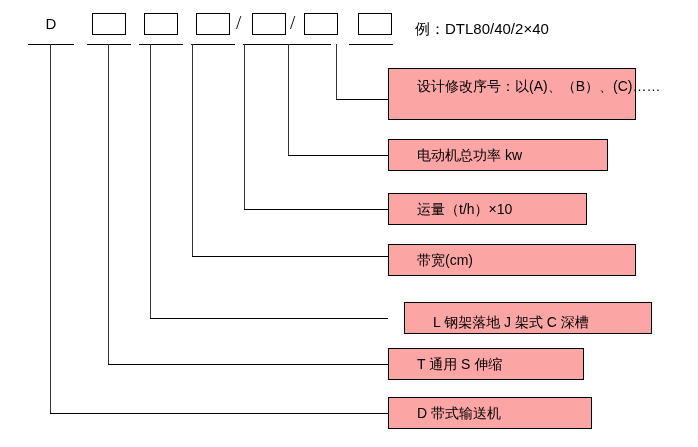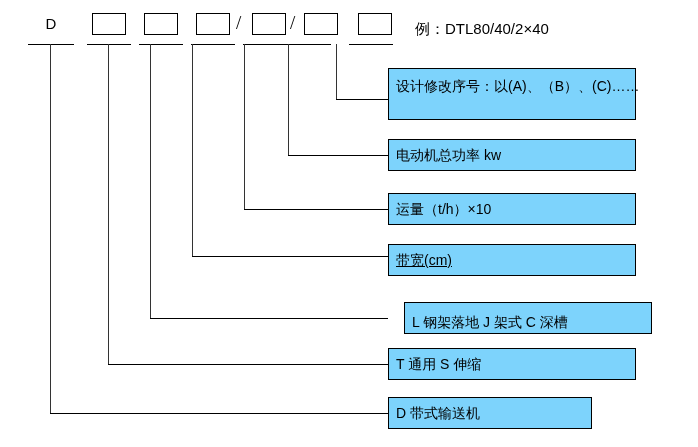--- a/index.html
+++ b/index.html
@@ -63,25 +63,25 @@
   .hline {
     position: absolute;
     height: 0;
     border-top: 1.3px solid #000;
   }
 
   
   .desc-box {
     position: absolute;
     border: 1.4px solid #000;
-    background: #7dd3fc;
+    background: #fca5a5;
     box-sizing: border-box;
     display: flex;
     align-items: center;
-    padding-left: 7px;
+    padding-left: 28px;
   }
   .desc-box.multiline {
     display: block;
     padding-top: 7px;
   }
   .desc-text {
     font-size: 14px;
     line-height: 21px;
     white-space: nowrap;
     color: #000;
@@ -135,37 +135,37 @@
   <div class="vline" style="left:108px; top:44px; height:320px;"></div>
   <div class="hline" style="left:108px; top:364px; width:280px;"></div>
 
   <div class="vline" style="left:50px; top:44px; height:369px;"></div>
   <div class="hline" style="left:50px; top:413px; width:338px;"></div>
 
   <div class="desc-box multiline" style="left:388px; top:68px; width:248px; height:52px;">
     <div class="desc-text">设计修改序号：以(A)、（B）、(C)……</div>
   </div>
 
-  <div class="desc-box" style="left:388px; top:139px; width:248px; height:32px;">
+  <div class="desc-box" style="left:388px; top:139px; width:220px; height:32px;">
     <div class="desc-text">电动机总功率 kw</div>
   </div>
 
-  <div class="desc-box" style="left:388px; top:193px; width:248px; height:32px;">
+  <div class="desc-box" style="left:388px; top:193px; width:199px; height:32px;">
     <div class="desc-text">运量（t/h）×10</div>
   </div>
 
-  <div class="desc-box" style="left:388px; top:244px; width:248px; height:32px;text-decoration:underline;">
+  <div class="desc-box" style="left:388px; top:244px; width:248px; height:32px;">
     <div class="desc-text">带宽(cm)</div>
   </div>
 
   <div class="desc-box" style="left:404px; top:302px; width:248px; height:32px;align-items:flex-end;">
     <div class="desc-text">L 钢架落地 J 架式 C 深槽</div>
   </div>
 
-  <div class="desc-box" style="left:388px; top:348px; width:248px; height:32px;">
+  <div class="desc-box" style="left:388px; top:348px; width:196px; height:32px;">
     <div class="desc-text">T 通用 S 伸缩</div>
   </div>
 
   <div class="desc-box" style="left:388px; top:397px; width:204px; height:32px;">
     <div class="desc-text">D 带式输送机</div>
   </div>
 
 </div>
 
 </body></html>

